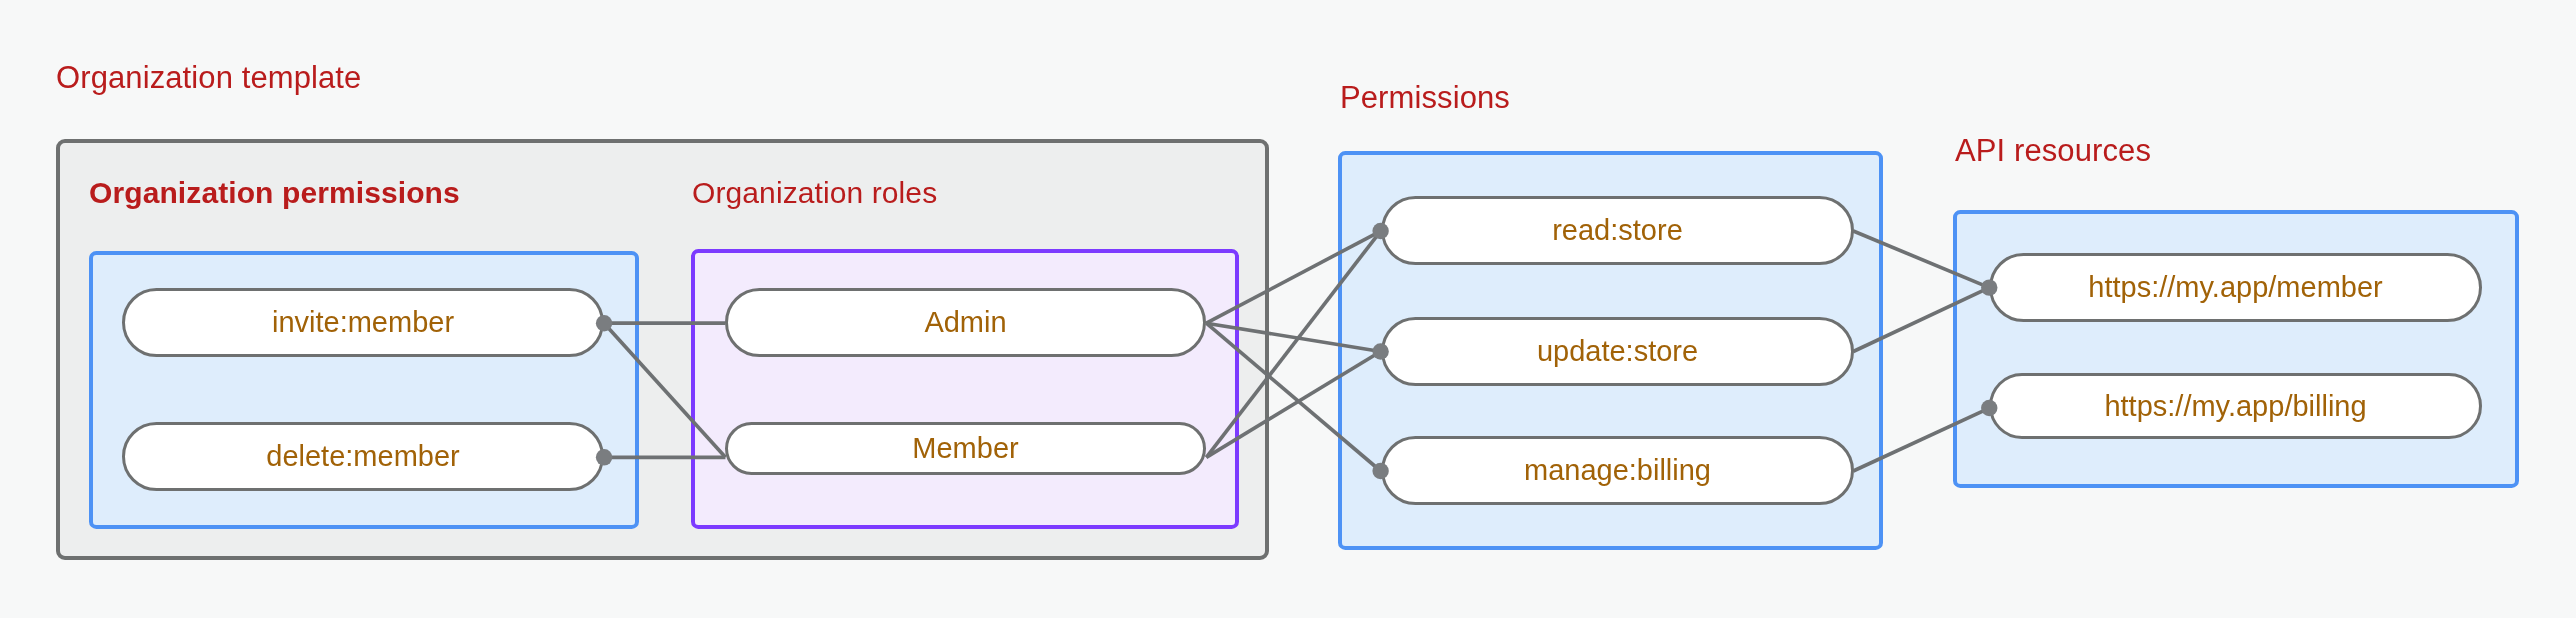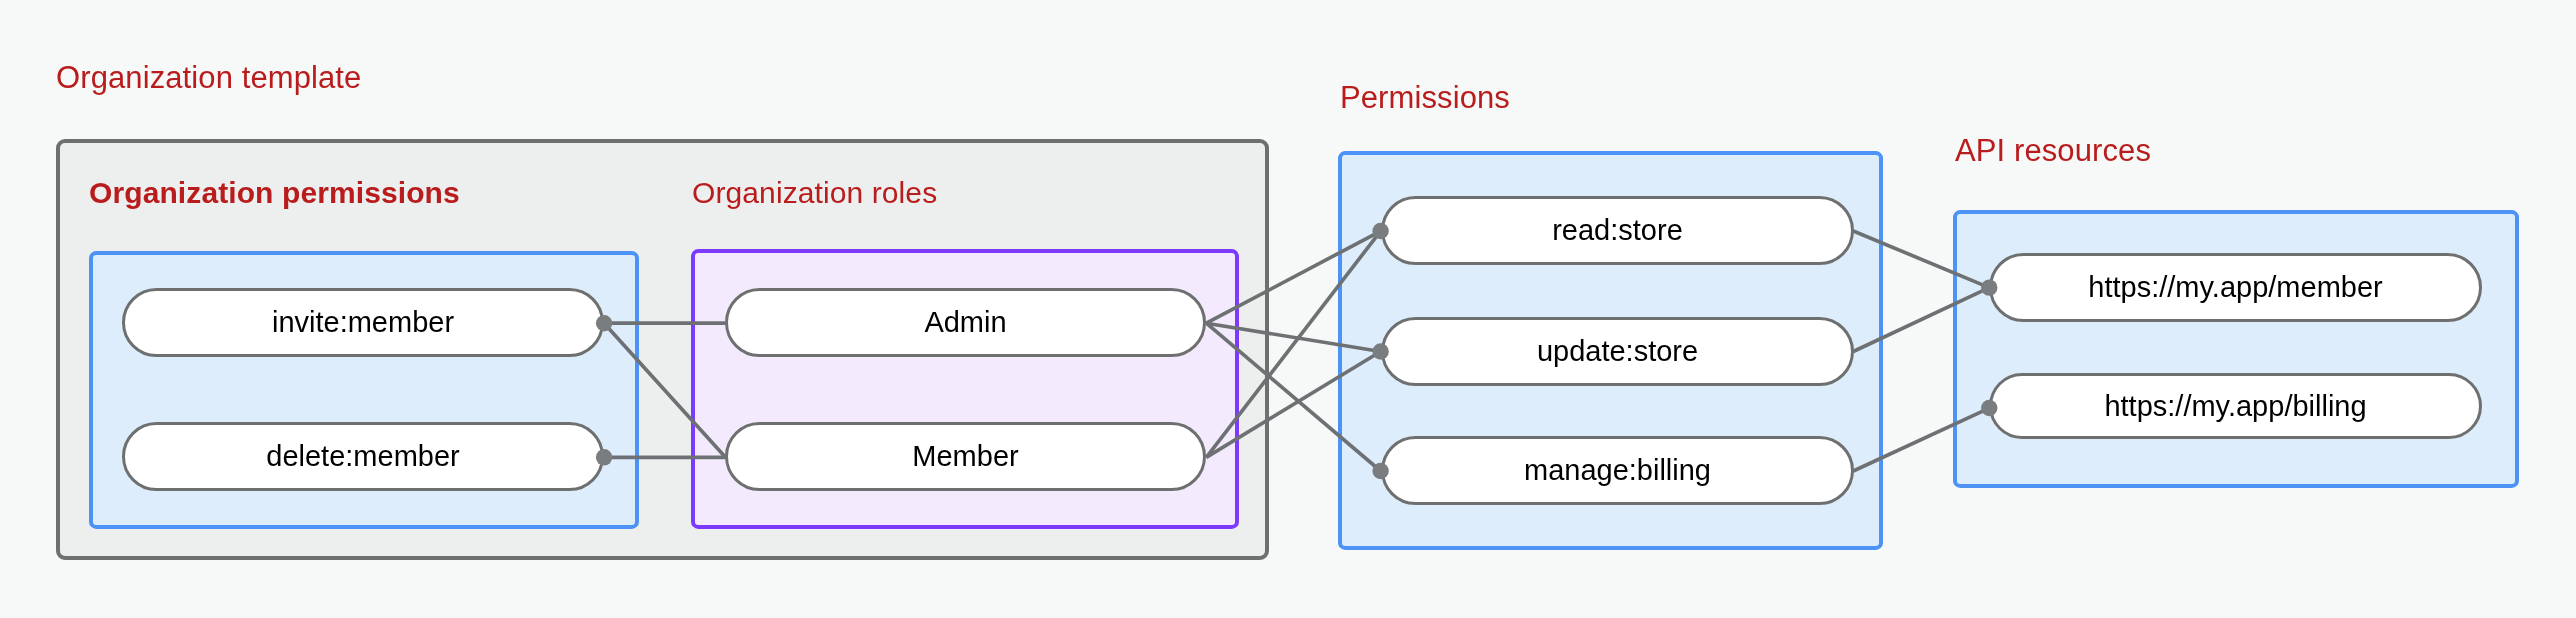--- a/index.html
+++ b/index.html
@@ -22,21 +22,21 @@
     position:absolute;color:#b91c1c;white-space:nowrap;
     font-size:31px;font-weight:400;letter-spacing:0.1px;line-height:1;
   }
   .caption.sub{font-size:30px;}
 
   
   .pill{
     position:absolute;box-sizing:border-box;
     background:#FFFFFF;border:3.7px solid #6E7070;border-radius:912px;
     display:flex;align-items:center;justify-content:center;
-    color:#000000;font-size:29px;white-space:nowrap;
+    color:#a16207;font-size:29px;white-space:nowrap;
   }
 
   
   #edges{position:absolute;left:0;top:0;width:2576px;height:619px;pointer-events:none;}
   #edges line{stroke:#6E7173;stroke-width:4;}
   #edges circle{fill:#7A7D80;}
 </style>
 </head>
 <body>
 
@@ -53,21 +53,21 @@
   <div class="pill" style="left:122px;top:288px;width:482px;height:69px;">invite:member</div>
 
   <div class="pill" style="left:122px;top:422px;width:482px;height:69px;">delete:member</div>
 
   <div class="caption sub" style="left:692px;top:178px;">Organization roles</div>
 
   <div class="group purple" style="left:691px;top:249px;width:548px;height:280px;"></div>
 
   <div class="pill" style="left:725px;top:288px;width:481px;height:69px;">Admin</div>
 
-  <div class="pill" style="left:725px;top:422px;width:481px;height:69px;">Member</div>
+  <div class="pill" style="left:725px;top:422px;width:481px;height:53px;">Member</div>
 
   <div class="caption" style="left:1340px;top:76px;margin-top:6px;">Permissions</div>
 
   <div class="group blue" style="left:1338px;top:151px;width:545px;height:399px;"></div>
 
   <div class="pill" style="left:1381px;top:196px;width:473px;height:69px;">read:store</div>
 
   <div class="pill" style="left:1381px;top:317px;width:473px;height:69px;">update:store</div>
 
   <div class="pill" style="left:1381px;top:436px;width:473px;height:69px;">manage:billing</div>

